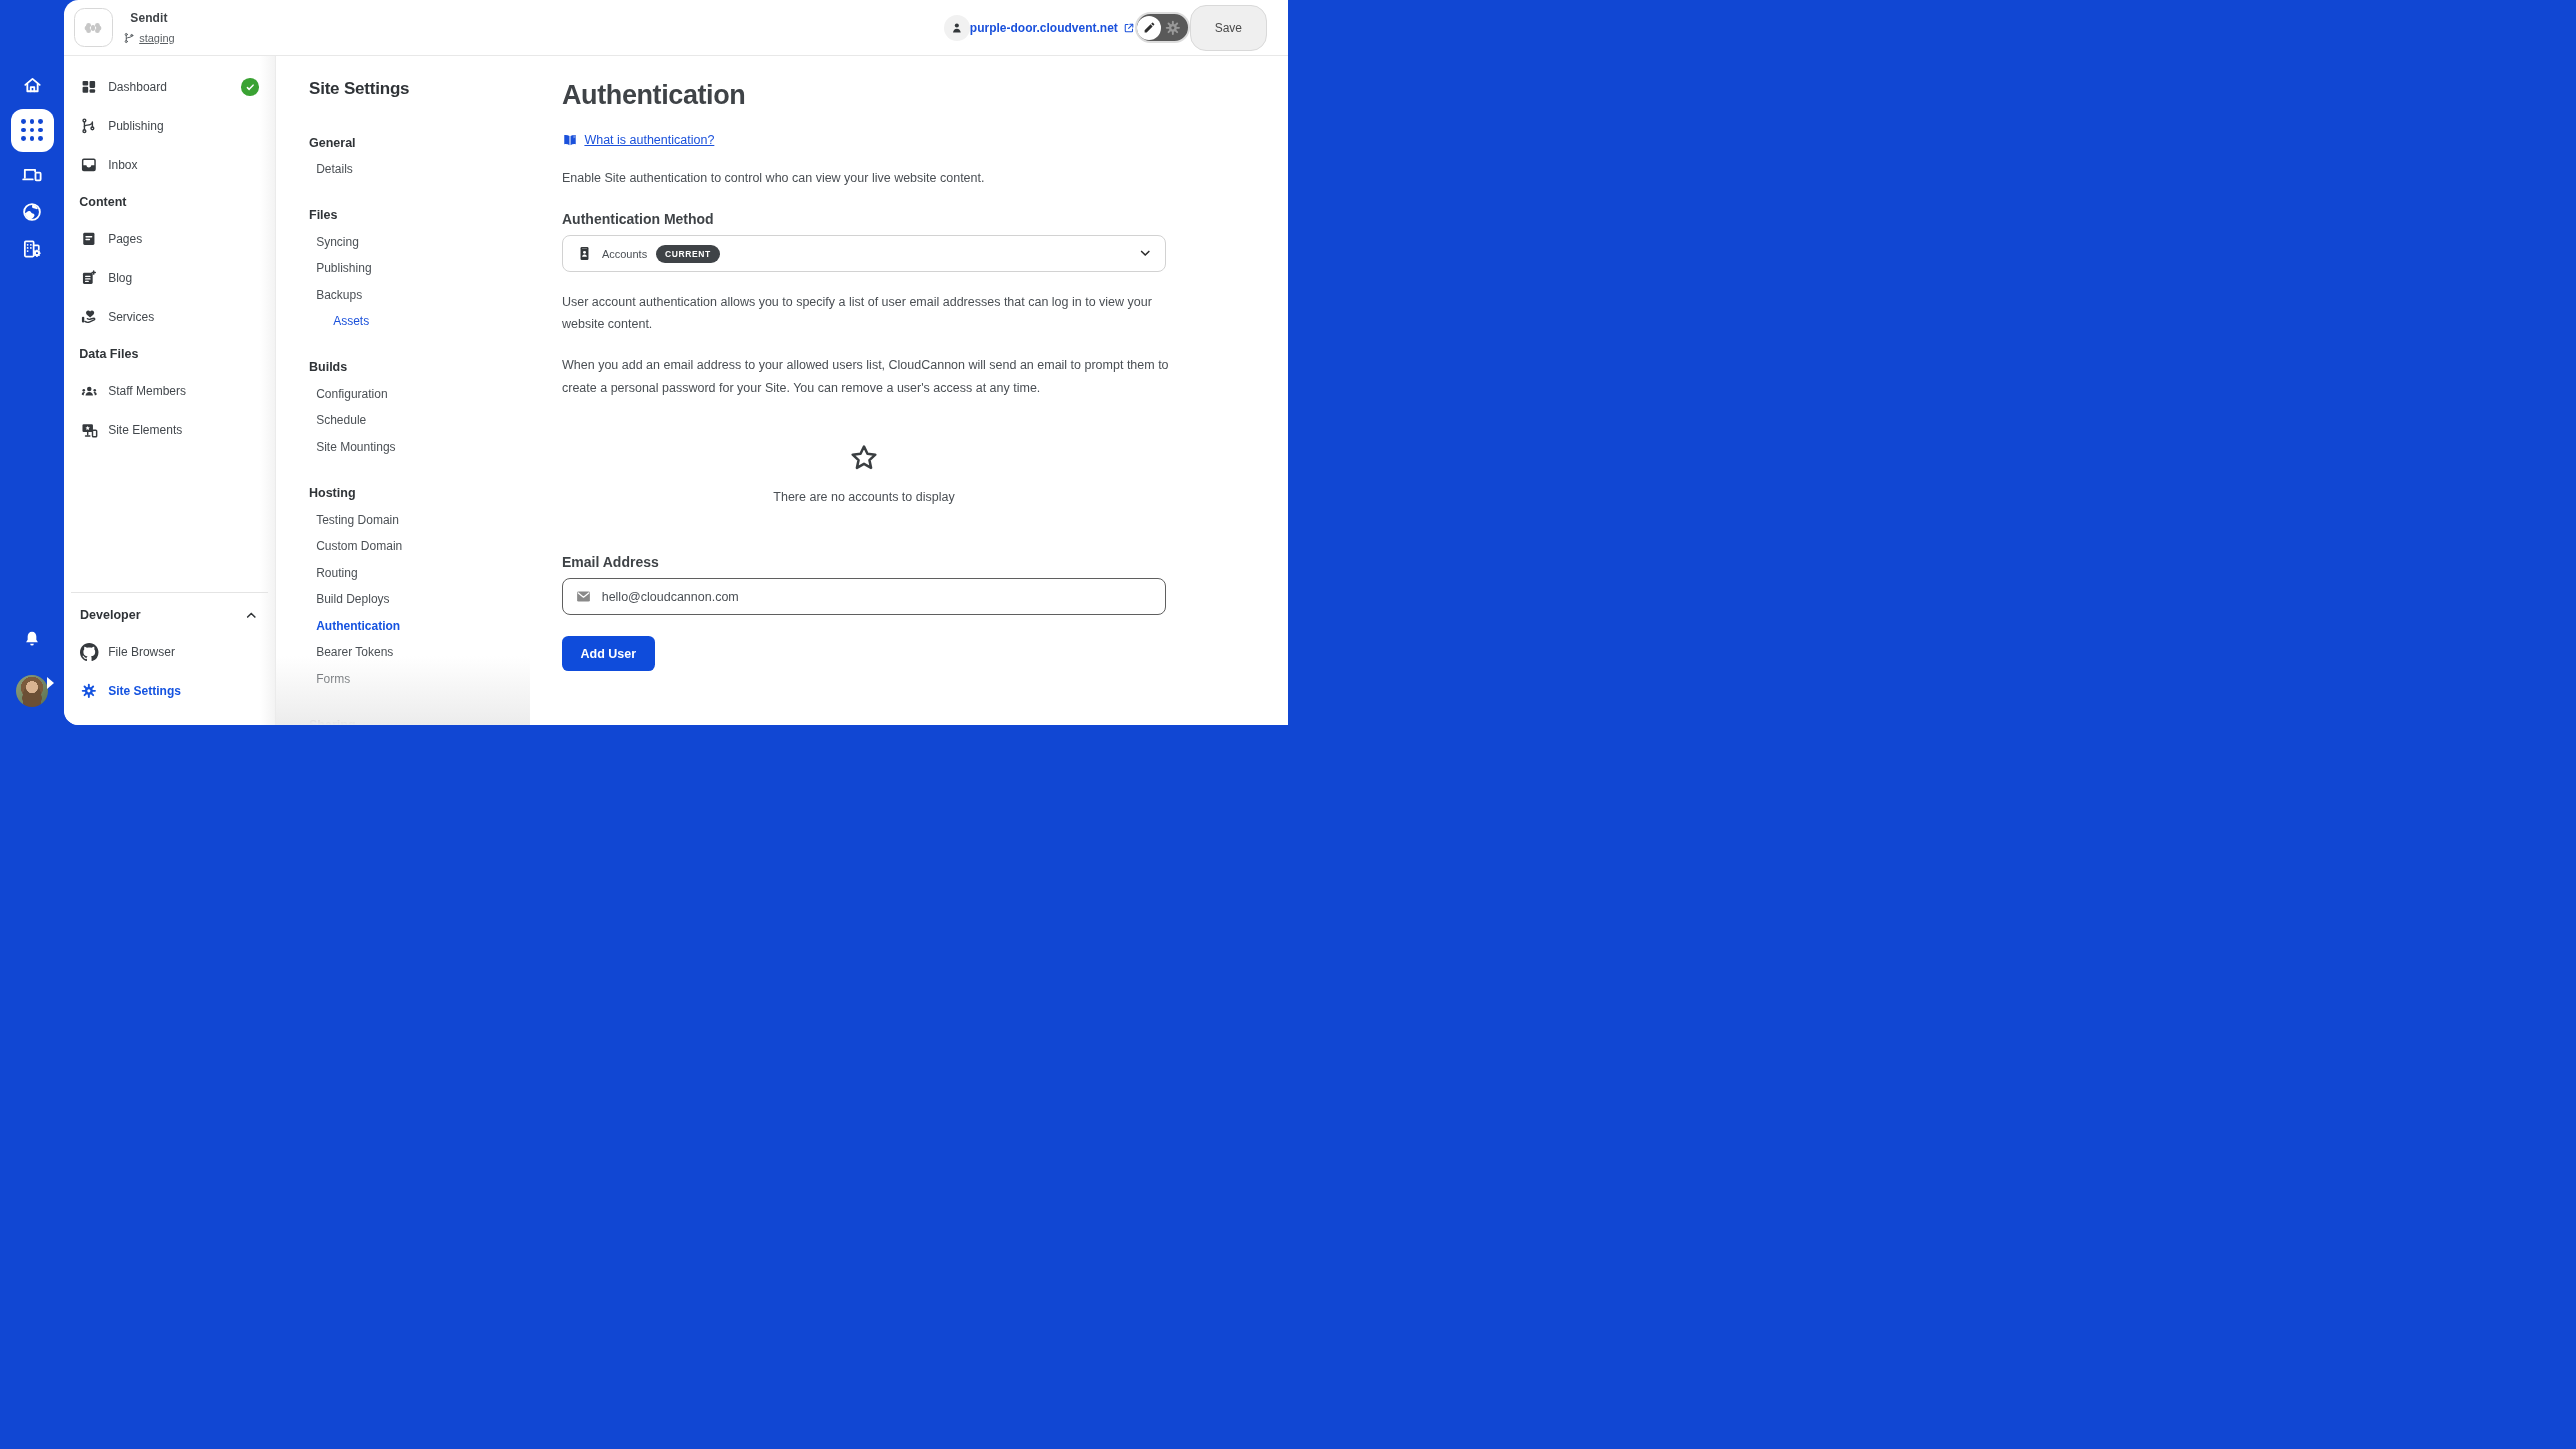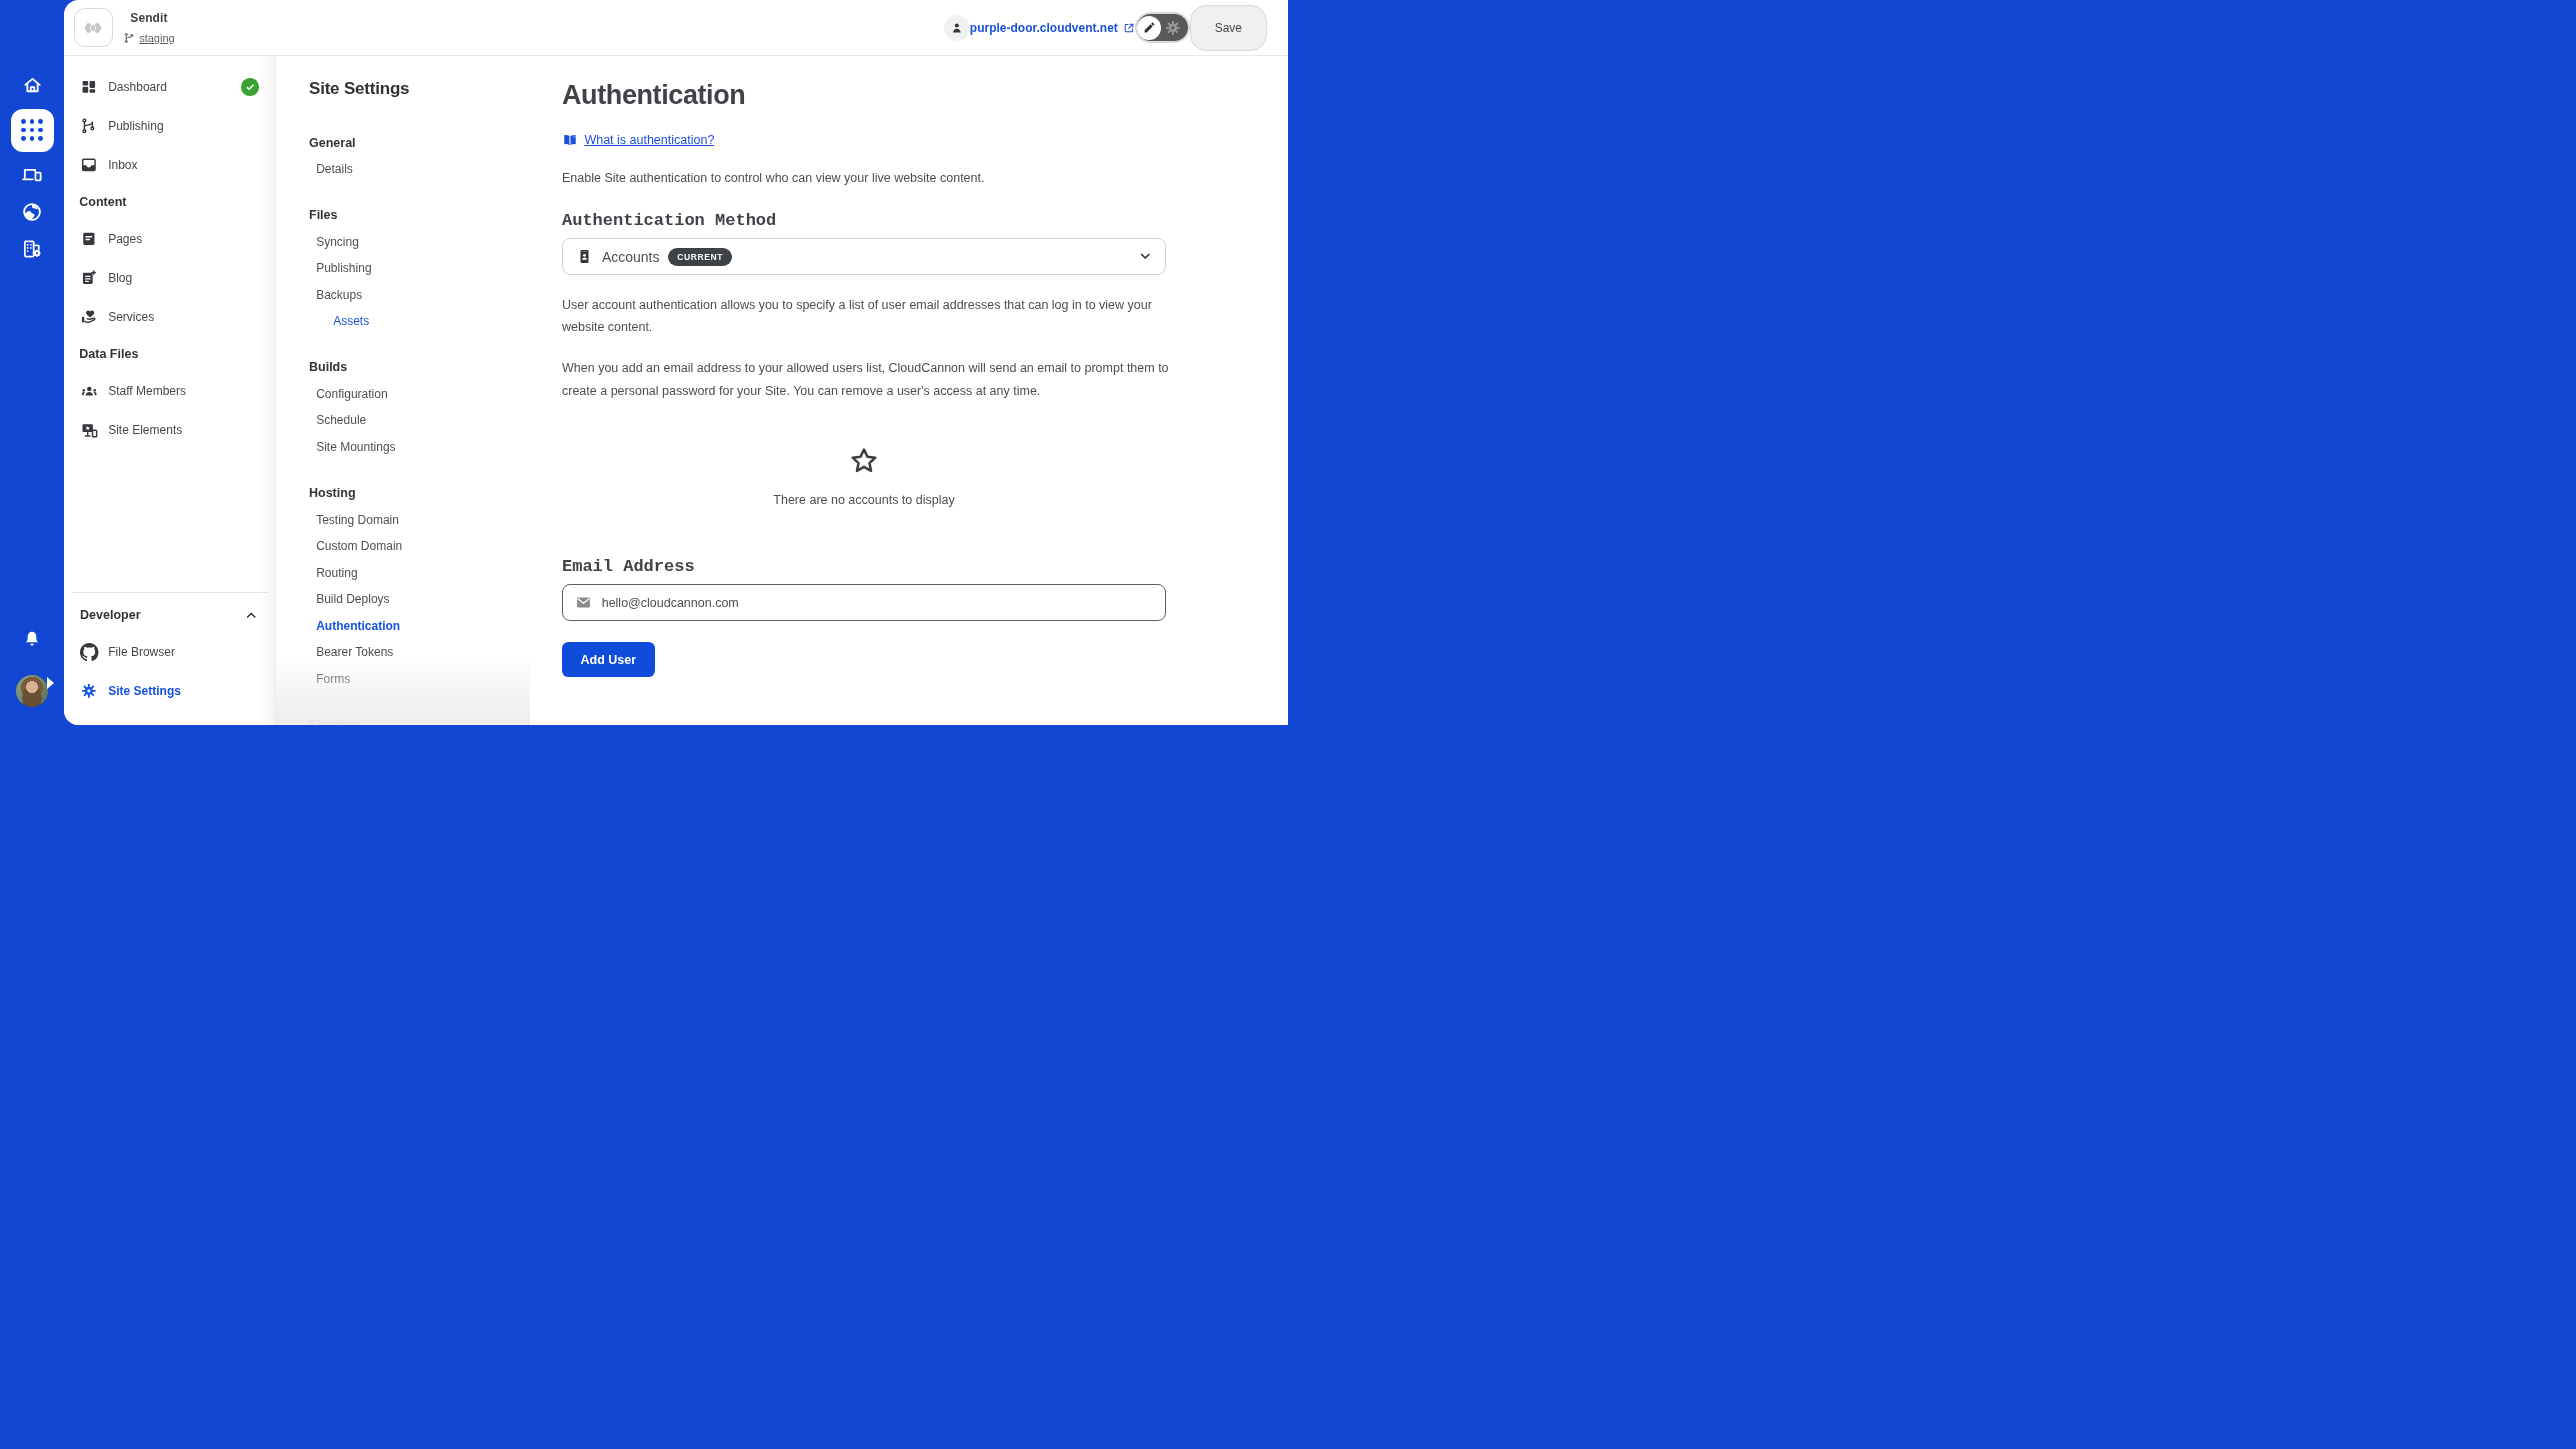--- a/index.html
+++ b/index.html
@@ -94,25 +94,25 @@
   .set-item.active{color:var(--active); font-weight:700;}
   .nav-fade{position:absolute; left:0; right:0; bottom:0; height:69px; pointer-events:none;
             background:linear-gradient(to bottom, rgba(245,245,245,0), #ececec);}
 
   
   .content{flex:1; padding:24px 32px 0; overflow:hidden;}
   .page-title{font-size:27px; font-weight:800; color:var(--dark); letter-spacing:-0.4px;}
   .doc-link-row{display:flex; align-items:center; gap:6.4px; margin-top:21px; color:var(--link);}
   .doc-link{font-size:12.5px; color:var(--link); text-decoration:underline; cursor:pointer;}
   .para{font-size:12.5px; color:var(--body); line-height:22.5px; max-width:612px; margin-top:18.5px;}
-  .field-label{font-size:17px; font-weight:700; color:var(--dark); margin-top:22px;font-family:Liberation Mono, monospace;}
+  .field-label{font-size:14px; font-weight:700; color:var(--dark); margin-top:22px;}
   .select-box{margin-top:8px; width:604px; height:37px; border:1.2px solid #d2d2d2; border-radius:8px;
               display:flex; align-items:center; gap:8.9px; padding:0 13px; cursor:pointer; background:#fff;}
   .select-box .ic{color:#33373a;}
-  .select-value{font-size:14px; color:var(--body);}
+  .select-value{font-size:11px; color:var(--body);}
   .current-badge{background:var(--dark); color:#fff; font-size:8.5px; font-weight:700;
                  letter-spacing:0.6px; padding:4px 8.9px; border-radius:9.7px;}
   .select-chevron{margin-left:auto; color:#2c2c2c;}
   .empty-state{width:604px; text-align:center; margin-top:43px;}
   .empty-state .star{display:inline-block; color:#3a3e41;}
   .empty-msg{font-size:12.5px; color:var(--body); margin-top:13px;}
   .email-label{margin-top:50px;}
   .input-box{margin-top:8px; width:604px; height:37px; border:1.6px solid #5f5f5f; border-radius:8px;
              display:flex; align-items:center; gap:9.7px; padding:0 12px; background:#fff;}
   .input-box .ic{color:#8a8a8a;}

